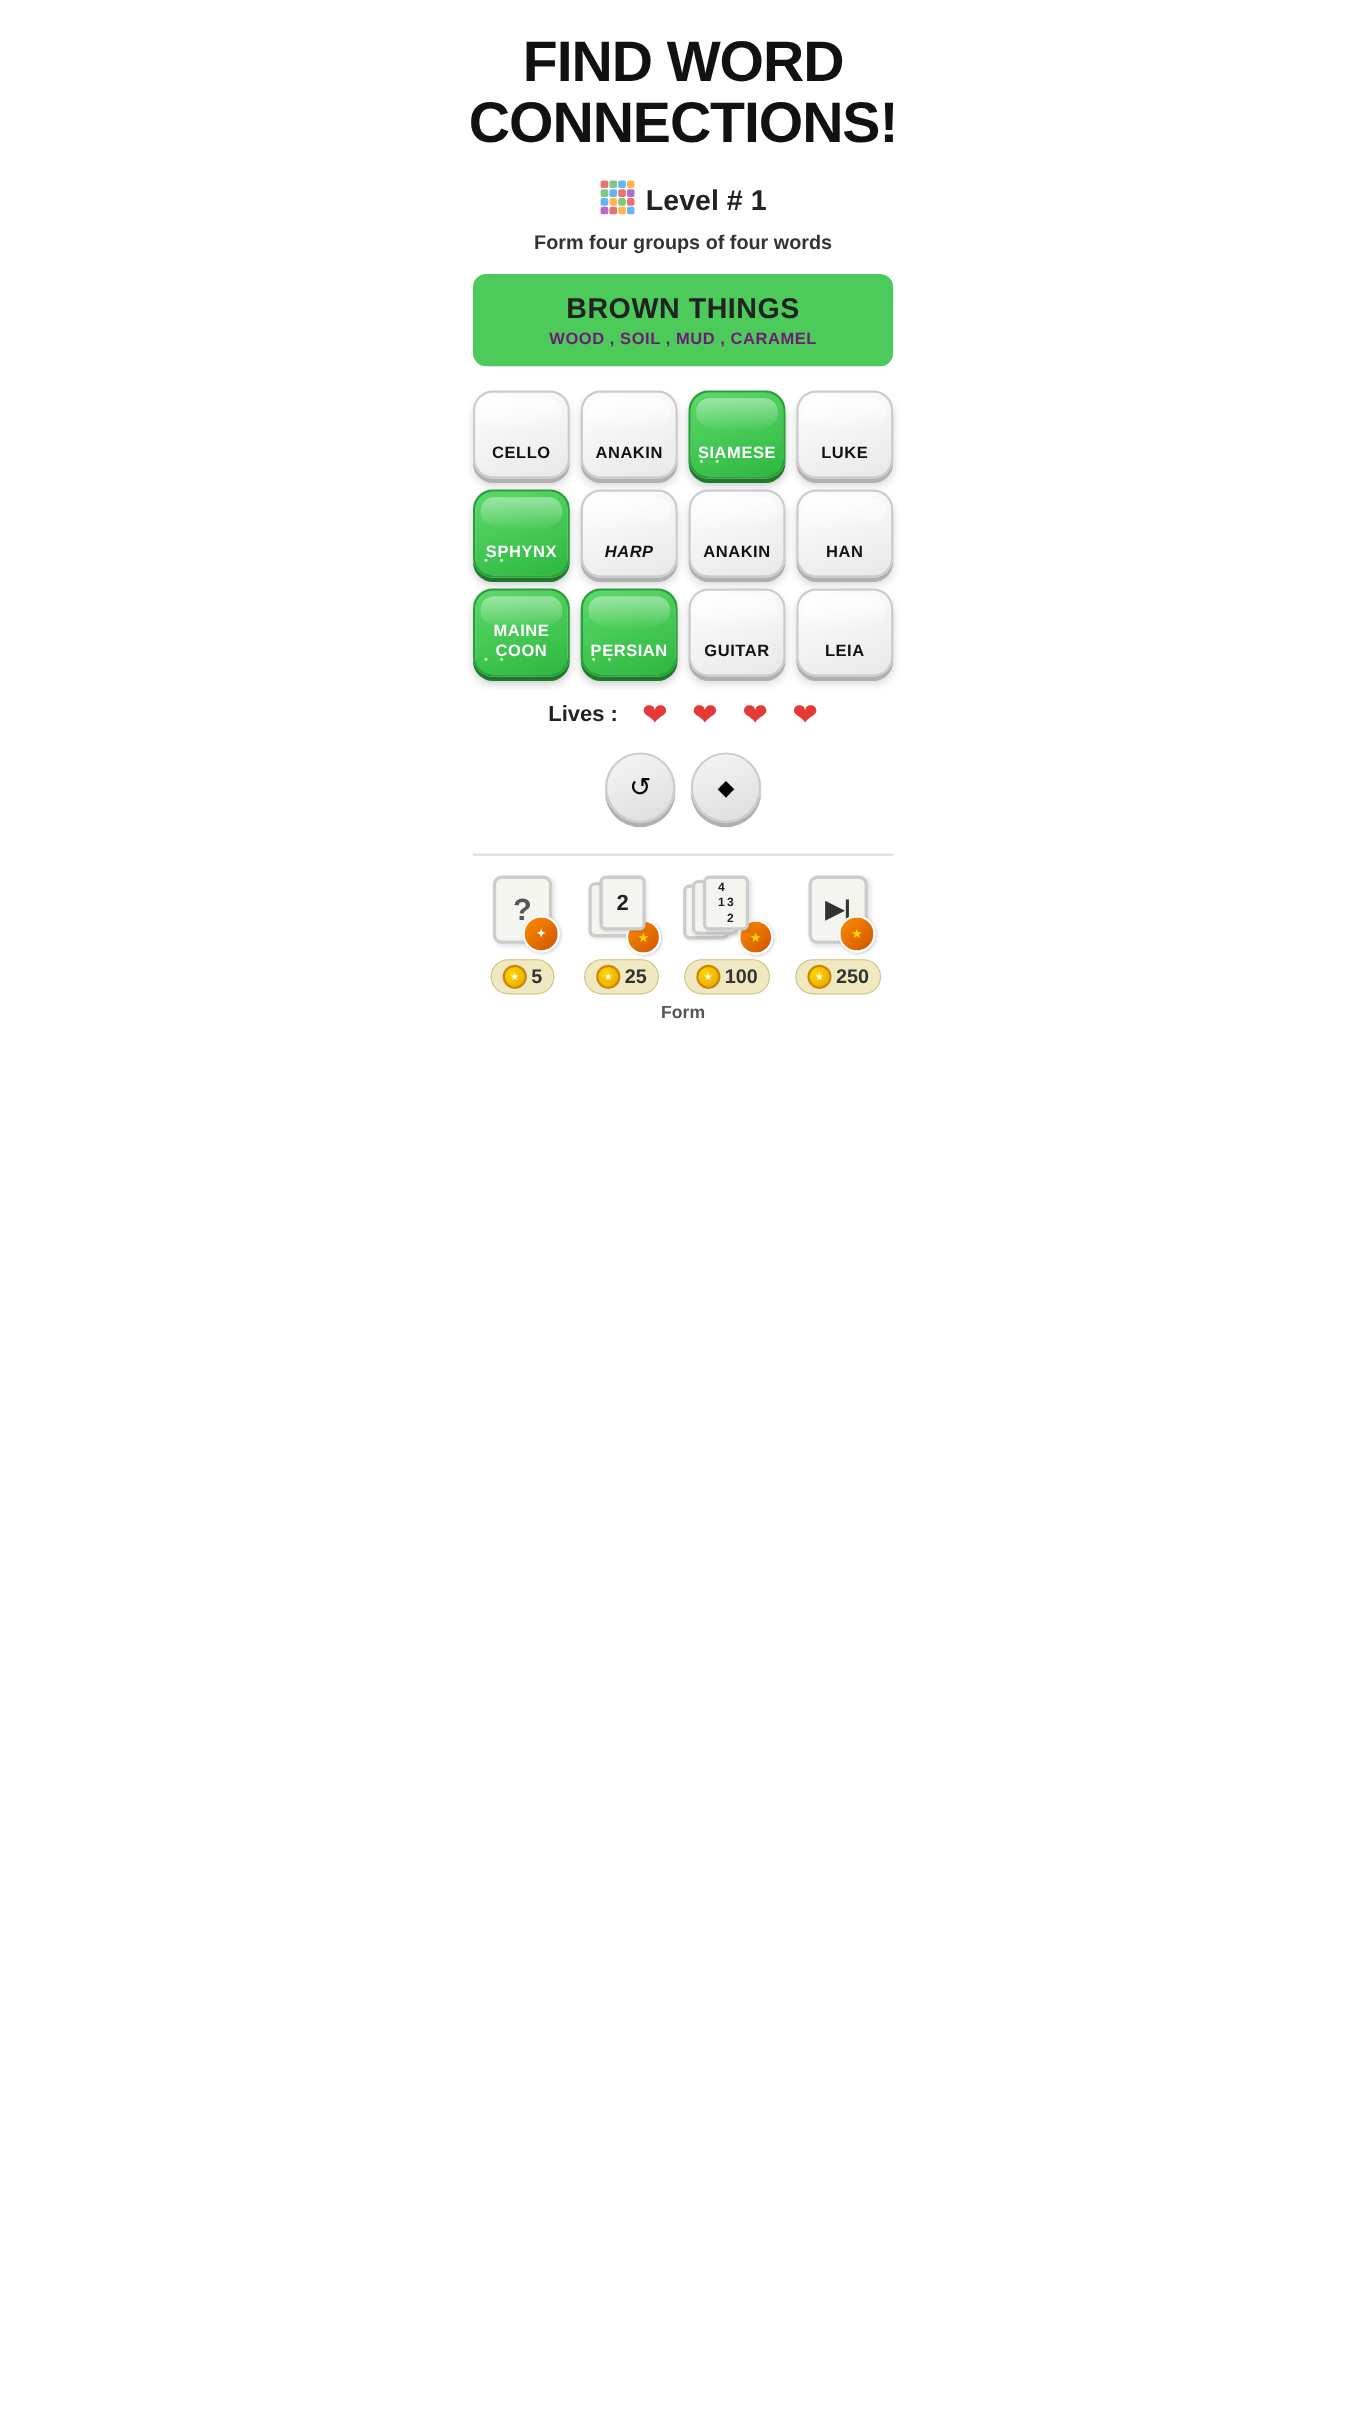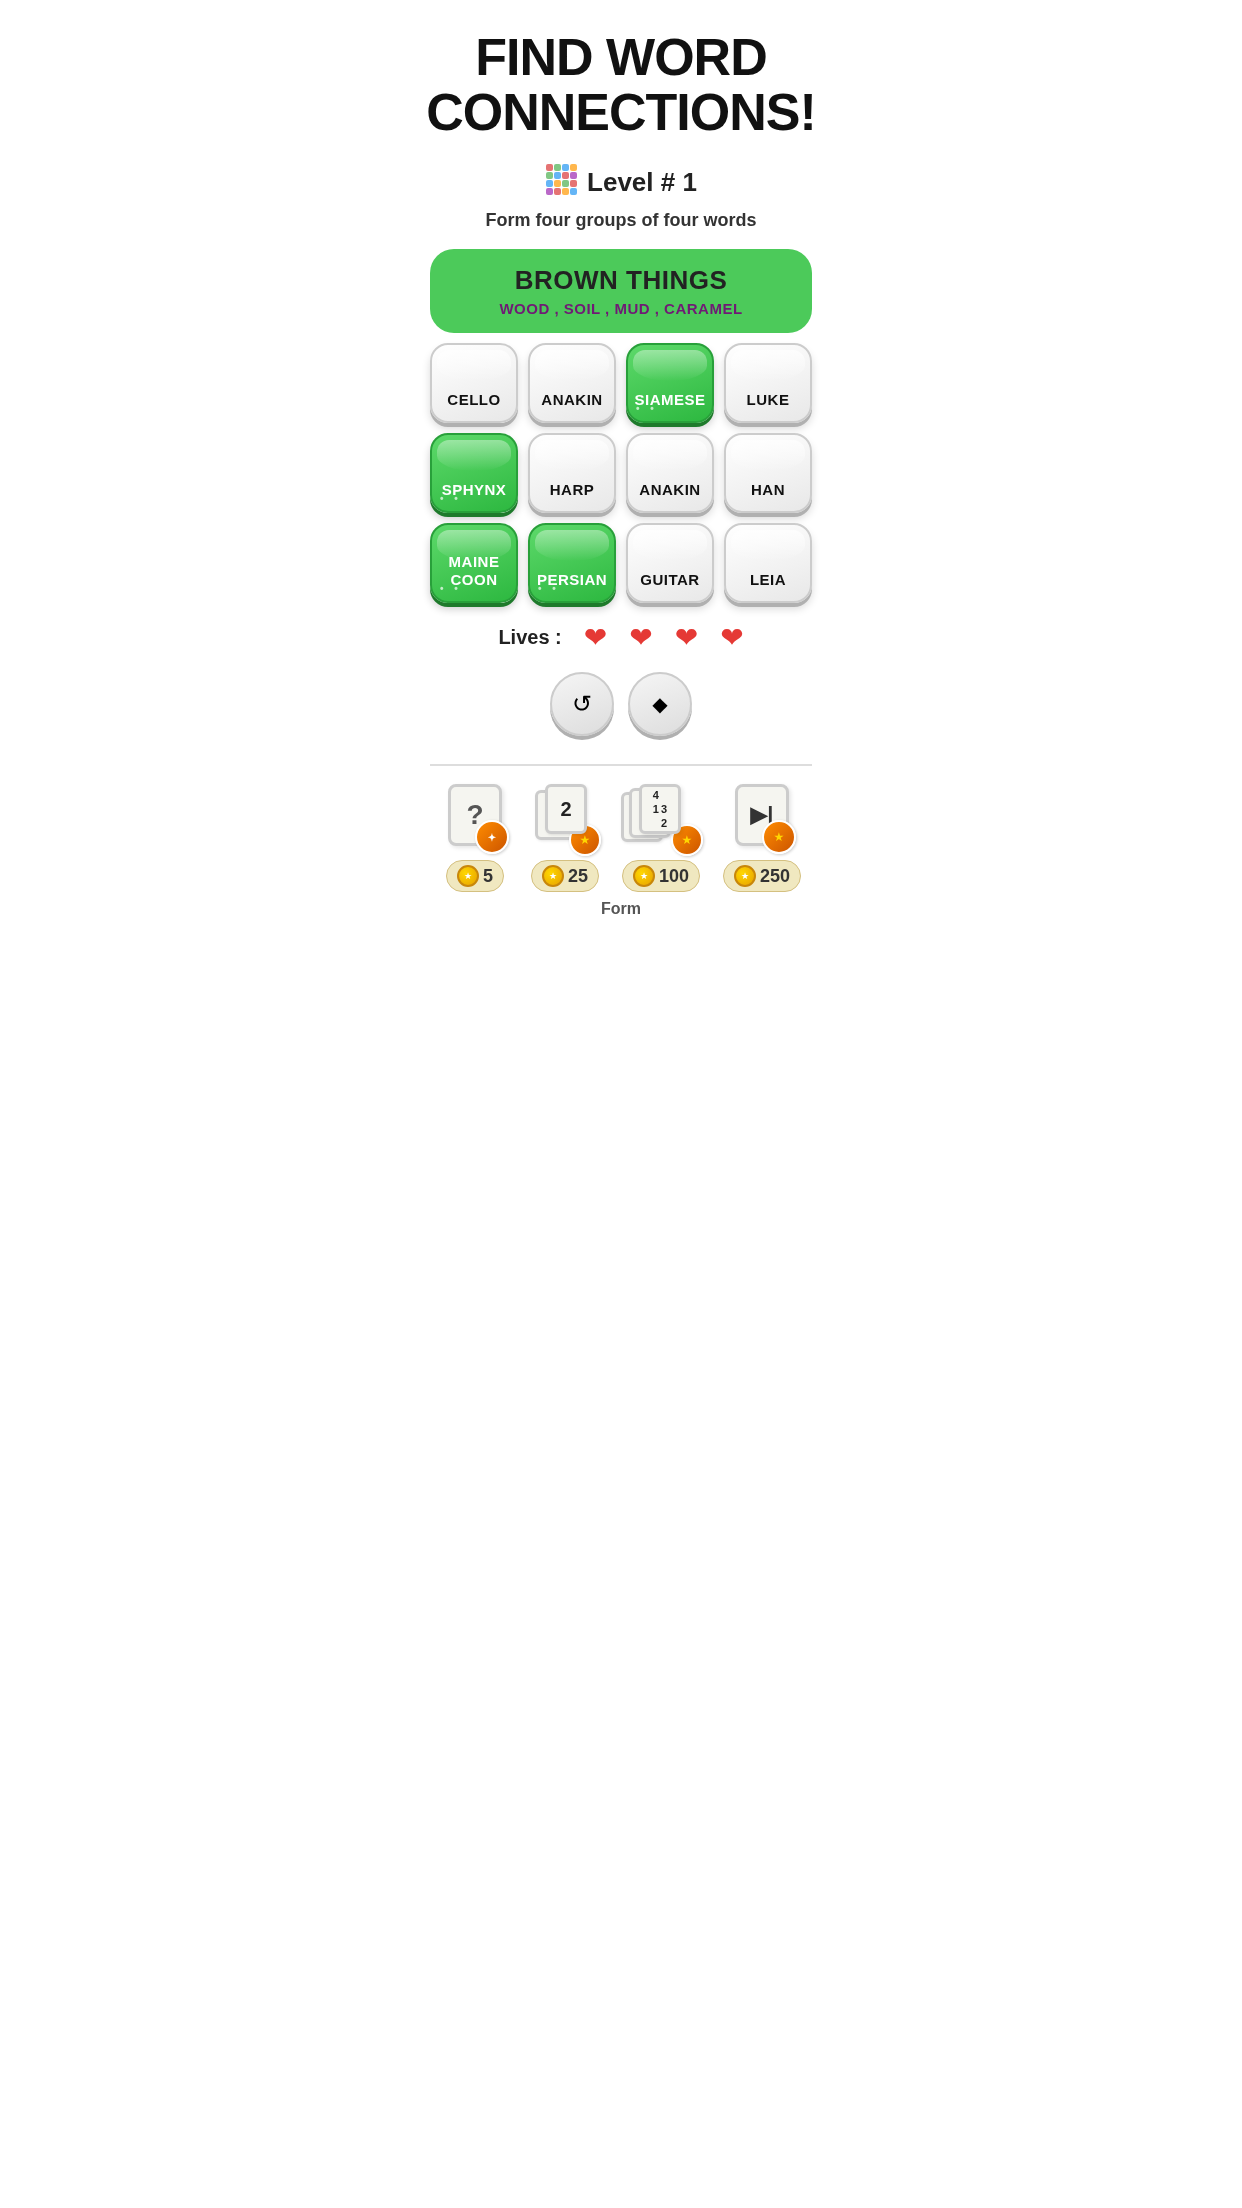--- a/index.html
+++ b/index.html
@@ -54,25 +54,25 @@
     .subtitle {
       font-size: 18px;
       font-weight: 600;
       color: #333;
       margin-bottom: 18px;
       text-align: center;
     }
 
     .category-banner {
       background: #4cca5a;
-      border-radius: 24px;
+      border-radius: 12px;
       width: 100%;
       padding: 16px 20px;
       text-align: center;
-      margin-bottom: 10px;
+      margin-bottom: 22px;
     }
 
     .category-title {
       font-size: 26px;
       font-weight: 900;
       color: #222;
       letter-spacing: 0.5px;
       margin-bottom: 4px;
     }
 
@@ -407,21 +407,21 @@
       <div class="word-tile selected">
         <div class="tile-inner" style="white-space: pre-line;">SIAMESE</div>
       </div>
       <div class="word-tile normal">
         <div class="tile-inner" style="white-space: pre-line;">LUKE</div>
       </div>
       <div class="word-tile selected">
         <div class="tile-inner" style="white-space: pre-line;">SPHYNX</div>
       </div>
       <div class="word-tile normal">
-        <div class="tile-inner" style="white-space: pre-line;">HARP</div>
+        <div class="tile-inner" style="white-space: pre-line; font-style: italic;">HARP</div>
       </div>
       <div class="word-tile normal">
         <div class="tile-inner" style="white-space: pre-line;">ANAKIN</div>
       </div>
       <div class="word-tile normal">
         <div class="tile-inner" style="white-space: pre-line;">HAN</div>
       </div>
       <div class="word-tile selected">
         <div class="tile-inner" style="white-space: pre-line;">MAINE
 COON</div>

